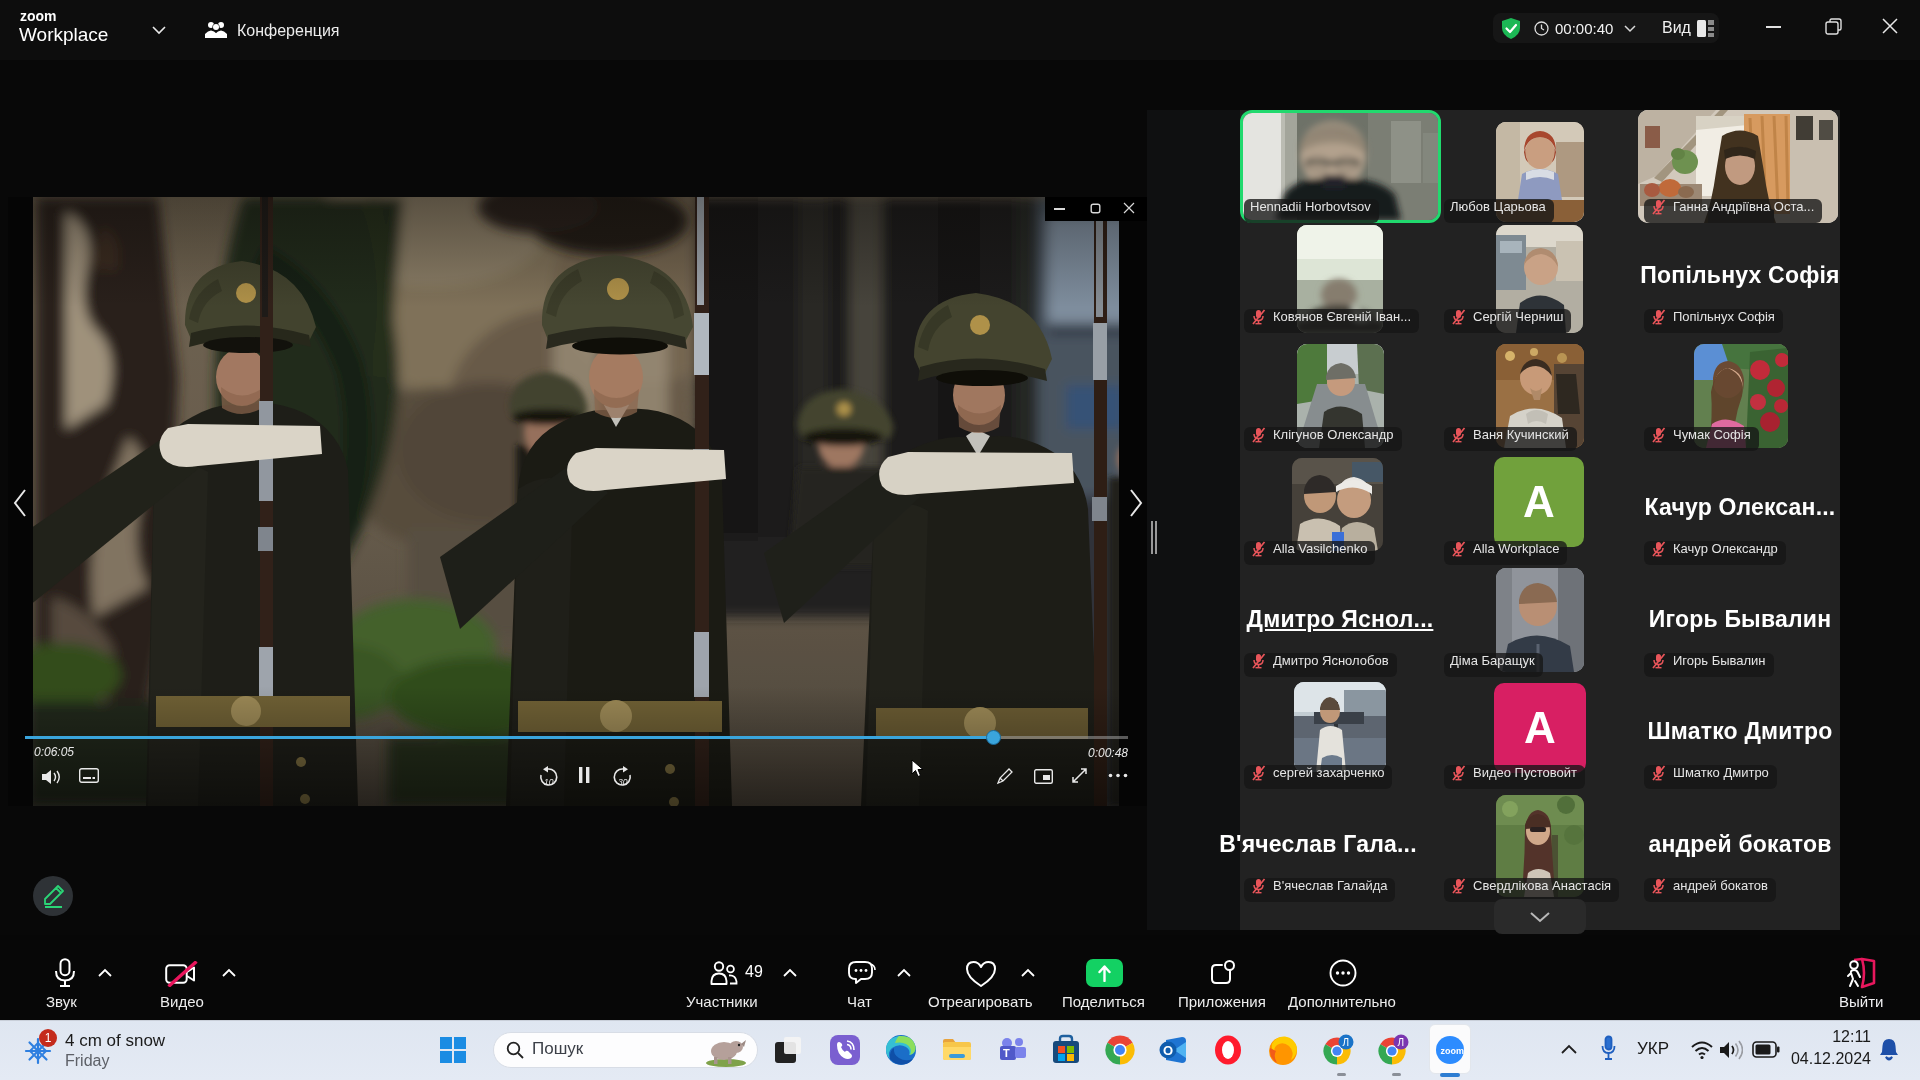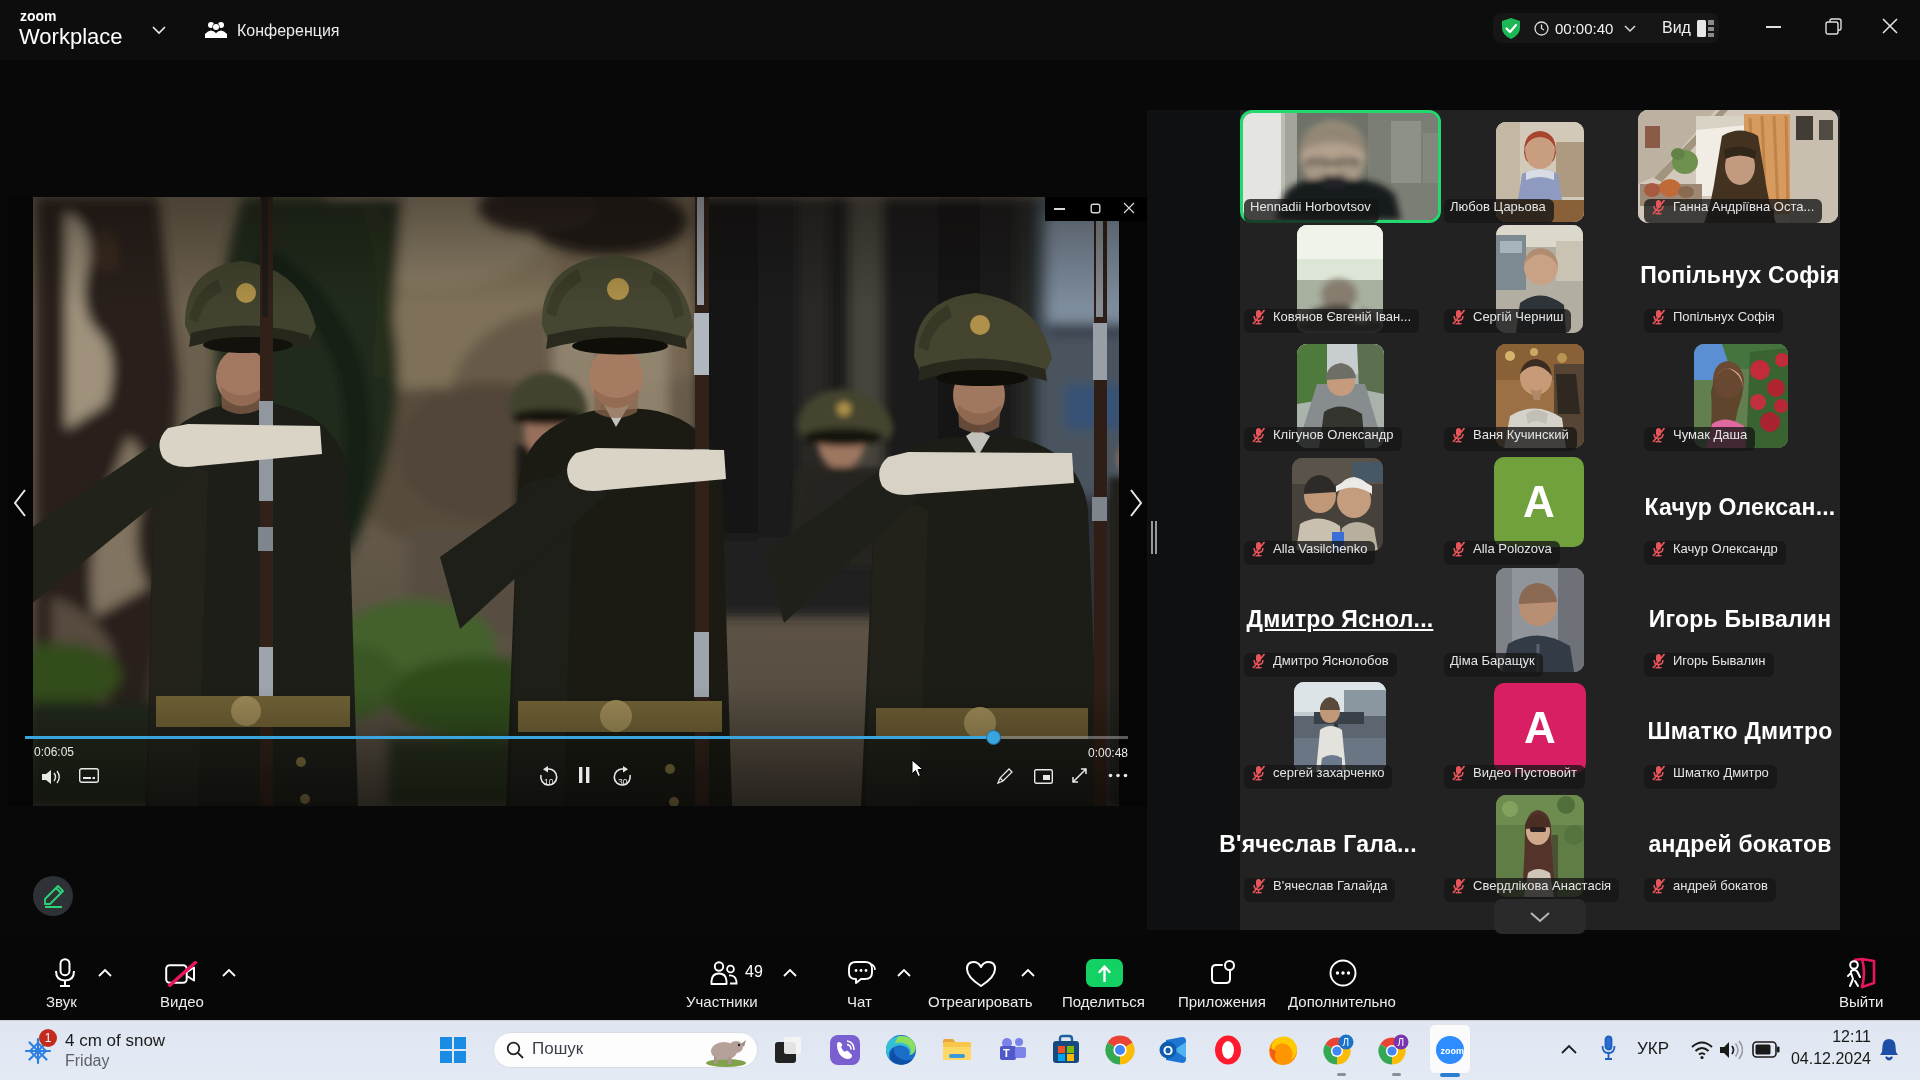--- a/index.html
+++ b/index.html
@@ -4,41 +4,41 @@
 *{margin:0;padding:0;box-sizing:border-box;}
 html,body{width:1920px;height:1080px;overflow:hidden;background:#0a0a0a;
 font-family:"Liberation Sans",sans-serif;}
 .abs{position:absolute;}
 #stage{position:relative;width:1920px;height:1080px;background:#080808;}
 
 #topbar{position:absolute;left:0;top:0;width:1920px;height:60px;background:#0d0d0d;}
 .tbtxt{color:#ececec;}
 #tab{position:absolute;left:495px;top:8px;width:295px;height:43px;background:#3a3a3a;border-radius:10px;}
 
-#video{position:absolute;left:8px;top:197px;width:1139px;height:609px;background:#000;}
+#video{position:absolute;left:8px;top:197px;width:1139px;height:609px;background:#000;font-style:italic;}
 
 #panel{position:absolute;left:1240px;top:110px;width:600px;height:820px;background:#222222;}
 .bigname{position:absolute;width:200px;text-align:center;color:#fff;font-weight:bold;
 font-size:23px;letter-spacing:0.2px;white-space:nowrap;}
 .lbl{position:absolute;height:24px;background:rgba(22,22,22,0.78);border-radius:6px;
 display:flex;align-items:flex-start;padding:0 8px 0 6px;color:#e5e5e5;font-size:13px;white-space:nowrap;}
 .lbl .mic{margin-right:6px;display:flex;}
 .ph{position:absolute;border-radius:10px;overflow:hidden;}
 
 #toolbar{position:absolute;left:0;top:935px;width:1920px;height:85px;background:#070707;}
 
 #taskbar{position:absolute;left:0;top:1020px;width:1920px;height:60px;
 background:linear-gradient(180deg,#dfe6f1 0%,#e4eaf4 100%);}
 .tkico{position:absolute;top:14px;width:32px;height:32px;}
 </style></head><body>
 <div id="stage">
 
 <div id="topbar">
  <div class="abs" style="left:20px;top:8px;color:#fff;font-size:14px;font-weight:bold;">zoom</div>
- <div class="abs" style="left:19px;top:24px;color:#fff;font-size:22px;">Workplace</div>
+ <div class="abs" style="left:19px;top:24px;color:#fff;font-size:19px;">Workplace</div>
  <svg class="abs" style="left:152px;top:26px;" width="14" height="9" viewBox="0 0 14 9">
         <path d="M1 1 L7 7 L13 1" stroke="#e8e8e8" stroke-width="1.6" fill="none"></path>
       </svg>
  <svg class="abs" style="left:205px;top:20px;" width="22" height="20" viewBox="0 0 22 20">
         <circle cx="6" cy="5" r="3" fill="#fff"></circle>
         <circle cx="16" cy="5" r="3" fill="#fff"></circle>
         <path d="M0 14 q6 -7 12 0 l0 4 l-12 0 z" fill="#fff"></path>
         <path d="M10 14 q6 -7 12 0 l0 4 l-12 0 z" fill="#fff"></path>
         <circle cx="11" cy="7" r="3.6" fill="#0d0d0d"></circle>
         <circle cx="11" cy="7" r="3" fill="#fff"></circle>
@@ -600,41 +600,41 @@
       <span>Ваня Кучинский</span>
     </div>
 <div class="lbl" style="left:1644px;top:427px;">
       <svg class="mic" width="17" height="16" viewBox="0 0 17 16">
         <rect x="6" y="1" width="5" height="8" rx="2.5" fill="#e8555a"></rect>
         <path d="M4 7 Q4 11.5 8.5 11.5 Q13 11.5 13 7" stroke="#e8555a" stroke-width="1.5" fill="none"></path>
         <rect x="7.7" y="11.5" width="1.6" height="2.6" fill="#e8555a"></rect>
         <rect x="5.5" y="14" width="6" height="1.4" fill="#e8555a"></rect>
         <path d="M14.5 1 L3 15" stroke="#e8555a" stroke-width="1.7"></path>
       </svg>
-      <span>Чумак Даша</span>
+      <span>Чумак Софія</span>
     </div>
 <div class="lbl" style="left:1244px;top:541px;">
       <svg class="mic" width="17" height="16" viewBox="0 0 17 16">
         <rect x="6" y="1" width="5" height="8" rx="2.5" fill="#e8555a"></rect>
         <path d="M4 7 Q4 11.5 8.5 11.5 Q13 11.5 13 7" stroke="#e8555a" stroke-width="1.5" fill="none"></path>
         <rect x="7.7" y="11.5" width="1.6" height="2.6" fill="#e8555a"></rect>
         <rect x="5.5" y="14" width="6" height="1.4" fill="#e8555a"></rect>
         <path d="M14.5 1 L3 15" stroke="#e8555a" stroke-width="1.7"></path>
       </svg>
       <span>Alla Vasilchenko</span>
     </div>
 <div class="lbl" style="left:1444px;top:541px;">
       <svg class="mic" width="17" height="16" viewBox="0 0 17 16">
         <rect x="6" y="1" width="5" height="8" rx="2.5" fill="#e8555a"></rect>
         <path d="M4 7 Q4 11.5 8.5 11.5 Q13 11.5 13 7" stroke="#e8555a" stroke-width="1.5" fill="none"></path>
         <rect x="7.7" y="11.5" width="1.6" height="2.6" fill="#e8555a"></rect>
         <rect x="5.5" y="14" width="6" height="1.4" fill="#e8555a"></rect>
         <path d="M14.5 1 L3 15" stroke="#e8555a" stroke-width="1.7"></path>
       </svg>
-      <span>Alla Polozova</span>
+      <span>Alla Workplace</span>
     </div>
 <div class="lbl" style="left:1644px;top:541px;">
       <svg class="mic" width="17" height="16" viewBox="0 0 17 16">
         <rect x="6" y="1" width="5" height="8" rx="2.5" fill="#e8555a"></rect>
         <path d="M4 7 Q4 11.5 8.5 11.5 Q13 11.5 13 7" stroke="#e8555a" stroke-width="1.5" fill="none"></path>
         <rect x="7.7" y="11.5" width="1.6" height="2.6" fill="#e8555a"></rect>
         <rect x="5.5" y="14" width="6" height="1.4" fill="#e8555a"></rect>
         <path d="M14.5 1 L3 15" stroke="#e8555a" stroke-width="1.7"></path>
       </svg>
       <span>Качур Олександр</span>

